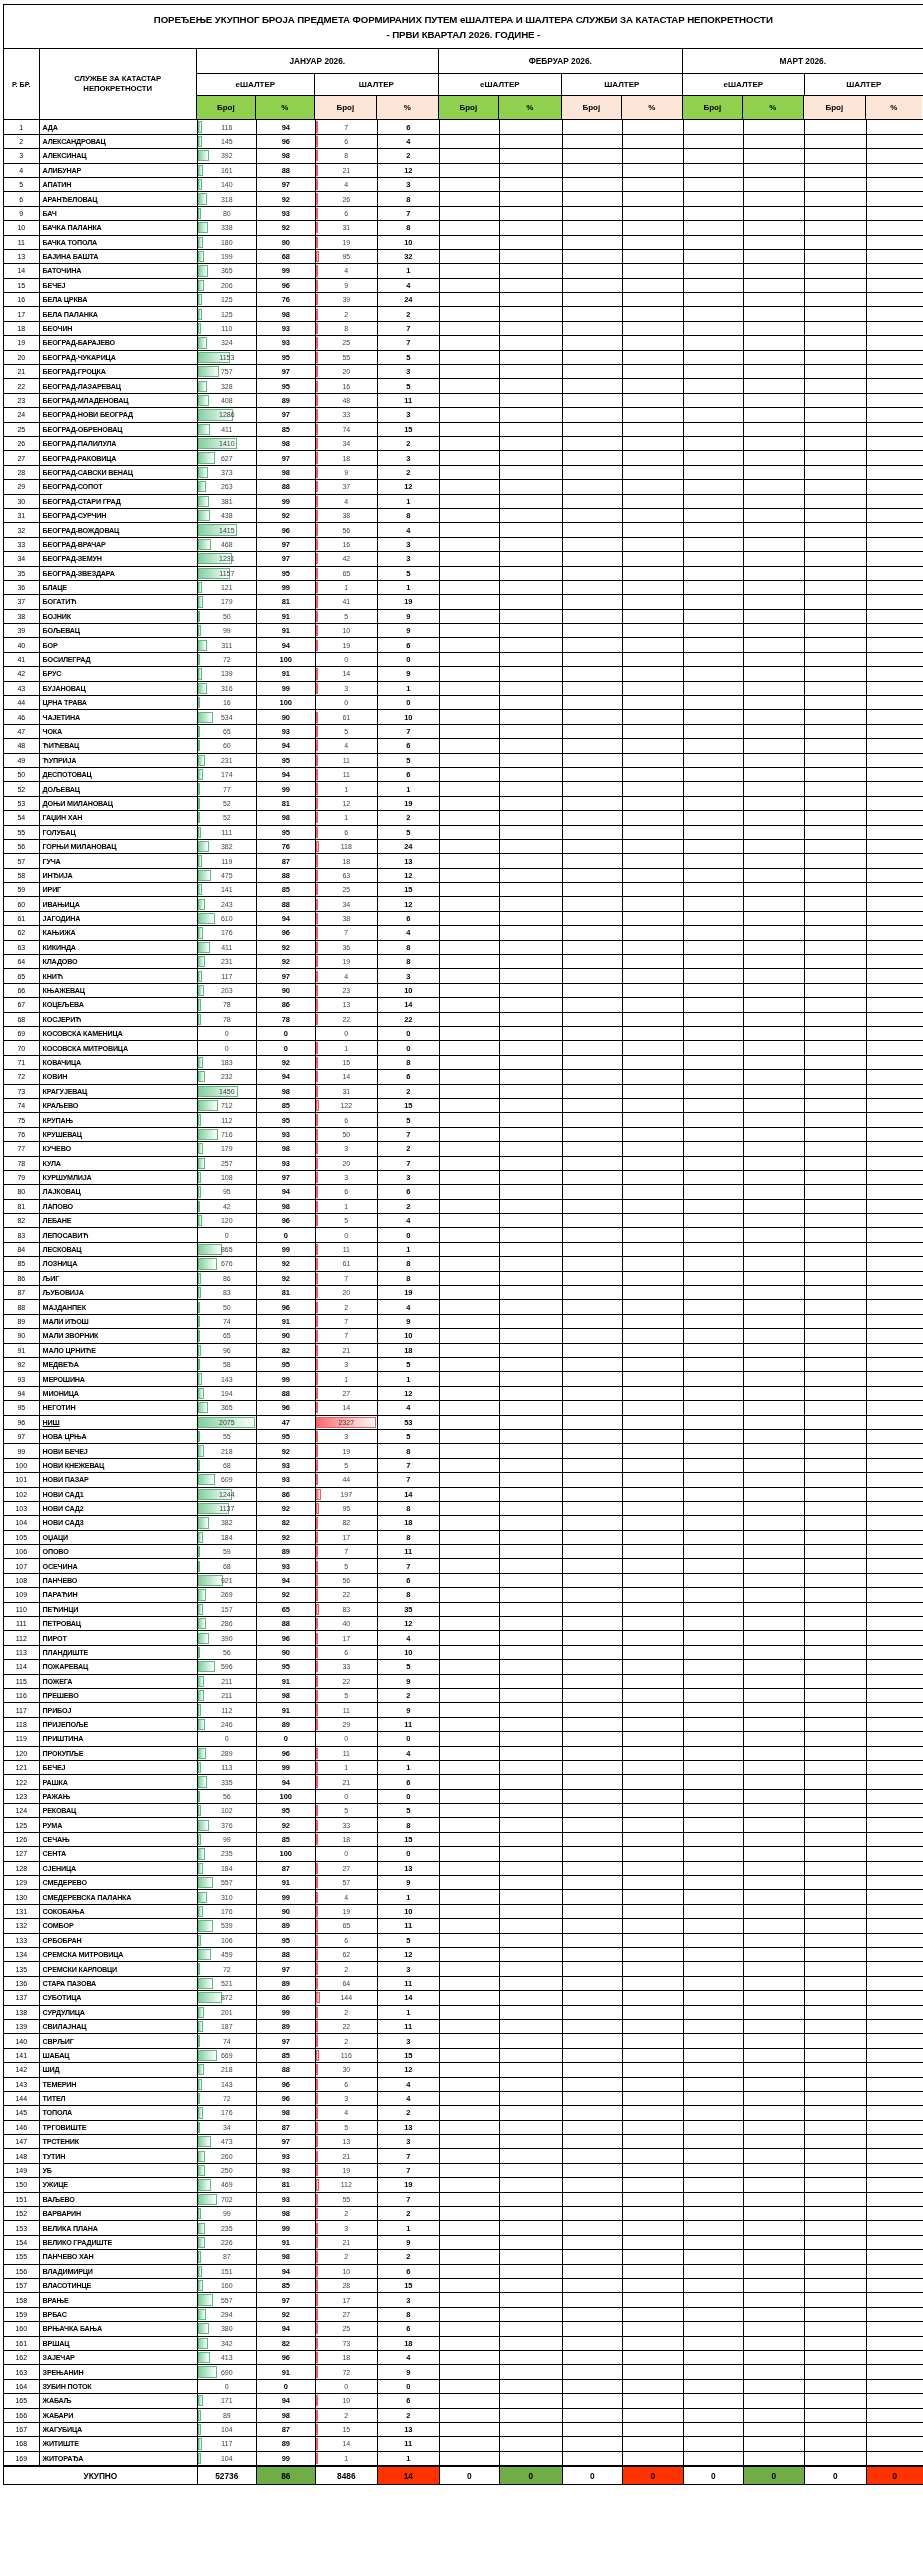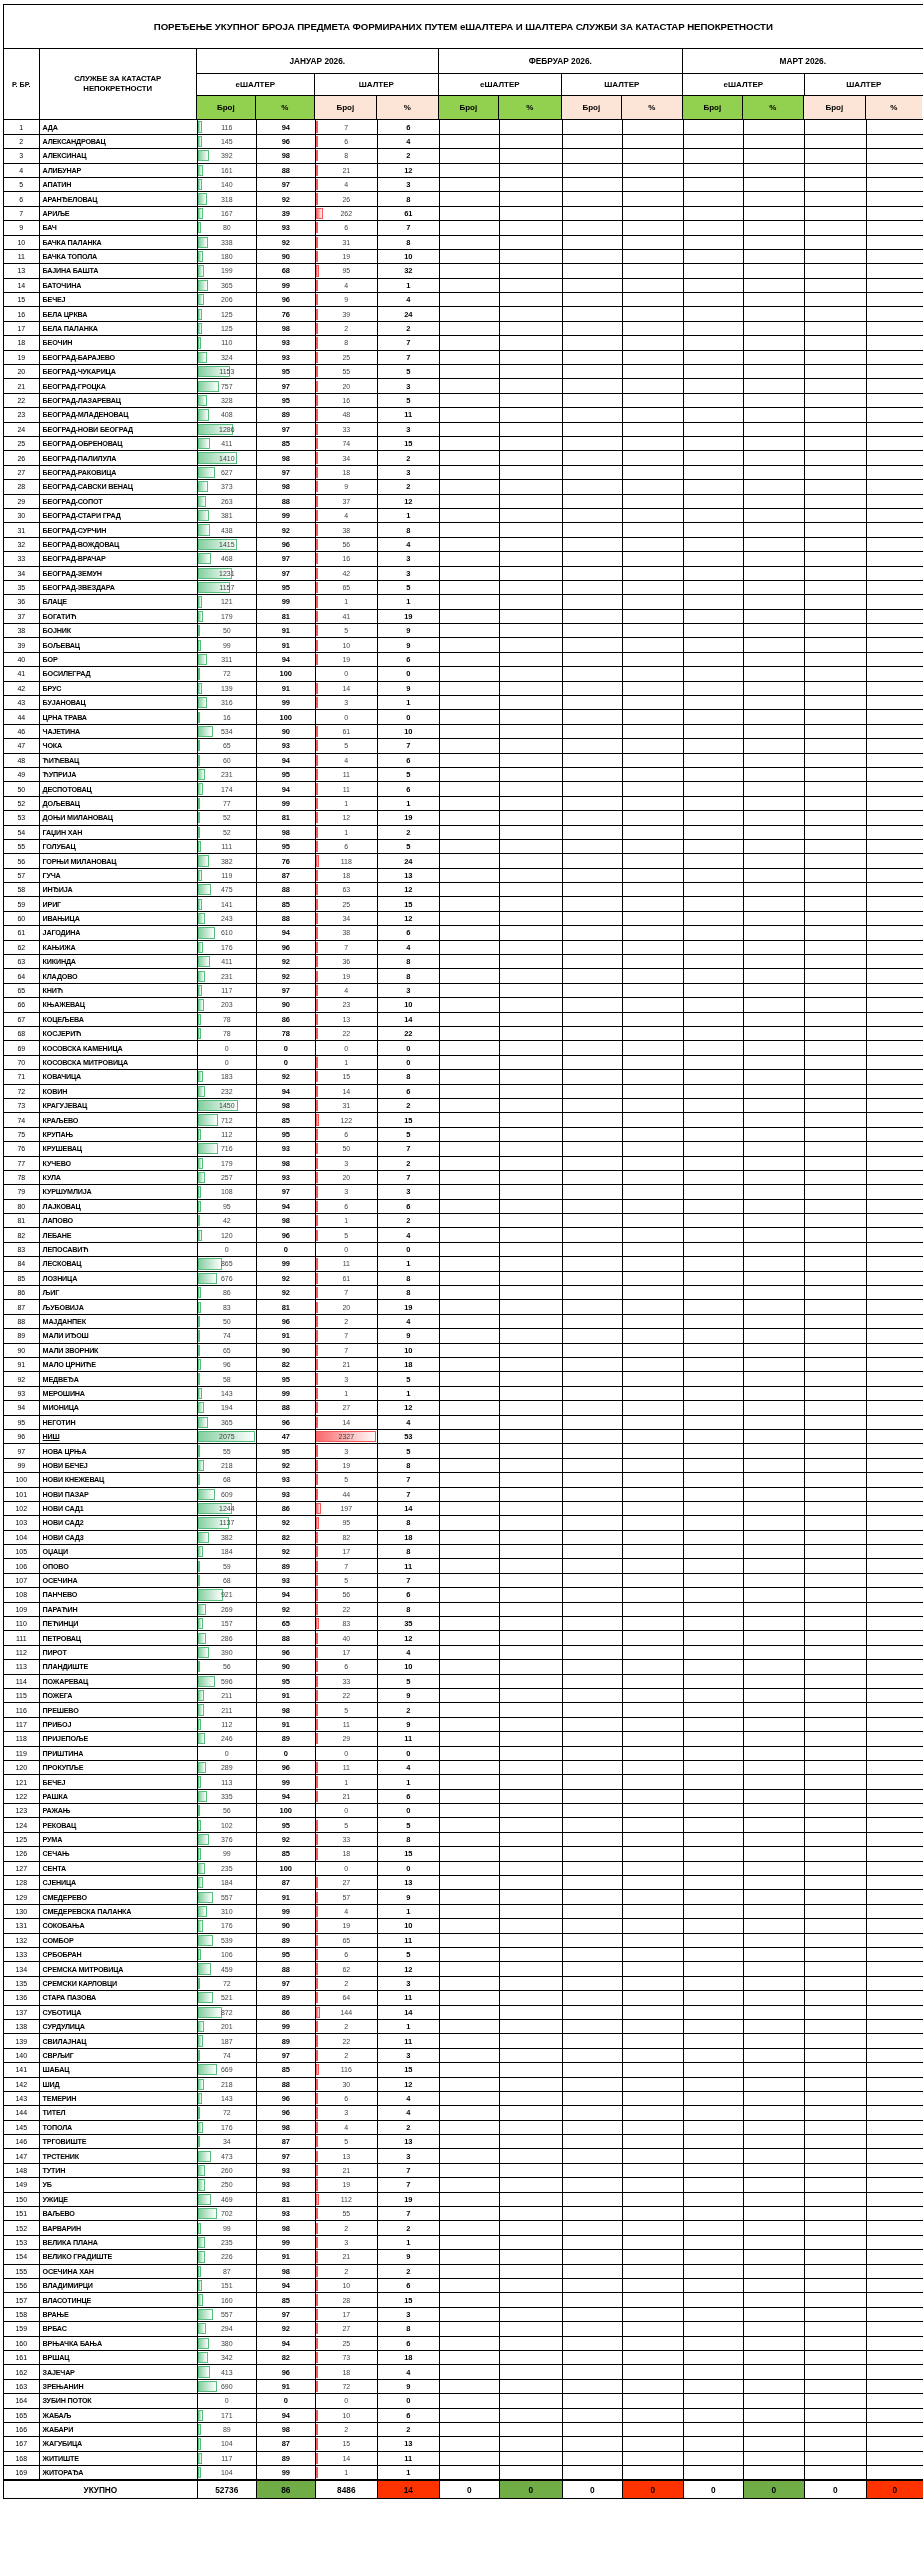--- a/index.html
+++ b/index.html
@@ -59,20 +59,21 @@
   .total .c { font-weight:bold; font-size:8.3px; }
   .total .tlabel { width:194px; font-size:8.3px; letter-spacing:-0.1px; }
 </style>
 </head>
 <body>
 
 <div class="sheet">
 
   <div class="title-box">
     <div class="title-l1">ПОРЕЂЕЊЕ УКУПНОГ БРОЈА ПРЕДМЕТА ФОРМИРАНИХ ПУТЕМ еШАЛТЕРА И ШАЛТЕРА СЛУЖБИ ЗА КАТАСТАР НЕПОКРЕТНОСТИ</div>
+    <div class="title-l2">-  ПРВИ КВАРТАЛ 2026. ГОДИНЕ -</div>
   </div>
 
   <div class="hdr">
     <div class="hleft">Р. БР.</div>
     <div class="hoffice">СЛУЖБЕ ЗА КАТАСТАР НЕПОКРЕТНОСТИ</div>
     <div class="hright">
       <div class="hrow hrow-months">
         <div class="hc wm0 thickR">ЈАНУАР 2026.</div>
         <div class="hc wm1 thickR">ФЕБРУАР 2026.</div>
         <div class="hc wm2 noR">МАРТ 2026.</div>
@@ -229,42 +230,20 @@
         <div class="c num" style="width: 60px;"></div>
         <div class="c num" style="width: 63px;"></div>
         <div class="c num" style="width: 60px;"></div>
         <div class="c num thickR" style="width: 61px;"></div>
         <div class="c num" style="width: 60px;"></div>
         <div class="c num" style="width: 61px;"></div>
         <div class="c num" style="width: 62px;"></div>
         <div class="c num noR" style="width: 56px;"></div>
       </div>
       <div class="row">
-        <div class="c rb" style="width: 36px;">7</div>
-        <div class="c name thickR" style="width: 158px;">АРИЉЕ</div>
-        <div class="c num" style="width: 59px;">
-          <div class="bar g" style="width: 7.80374%;"></div>
-          <span class="v">167</span>
-        </div>
-        <div class="c pct" style="width: 59px;">39</div>
-        <div class="c num" style="width: 62px;">
-          <div class="bar r" style="width: 10.9167%;"></div>
-          <span class="v">262</span>
-        </div>
-        <div class="c pct thickR" style="width: 62px;">61</div>
-        <div class="c num" style="width: 60px;"></div>
-        <div class="c num" style="width: 63px;"></div>
-        <div class="c num" style="width: 60px;"></div>
-        <div class="c num thickR" style="width: 61px;"></div>
-        <div class="c num" style="width: 60px;"></div>
-        <div class="c num" style="width: 61px;"></div>
-        <div class="c num" style="width: 62px;"></div>
-        <div class="c num noR" style="width: 56px;"></div>
-      </div>
-      <div class="row">
         <div class="c rb" style="width: 36px;">9</div>
         <div class="c name thickR" style="width: 158px;">БАЧ</div>
         <div class="c num" style="width: 59px;">
           <div class="bar g" style="width: 3.73832%;"></div>
           <span class="v">80</span>
         </div>
         <div class="c pct" style="width: 59px;">93</div>
         <div class="c num" style="width: 62px;">
           <div class="bar r" style="width: 0.7%;"></div>
           <span class="v">6</span>
@@ -3365,21 +3344,21 @@
         <div class="c num" style="width: 63px;"></div>
         <div class="c num" style="width: 60px;"></div>
         <div class="c num thickR" style="width: 61px;"></div>
         <div class="c num" style="width: 60px;"></div>
         <div class="c num" style="width: 61px;"></div>
         <div class="c num" style="width: 62px;"></div>
         <div class="c num noR" style="width: 56px;"></div>
       </div>
       <div class="row">
         <div class="c rb" style="width: 36px;">155</div>
-        <div class="c name thickR" style="width: 158px;">ОСЕЧИНА ХАН</div>
+        <div class="c name thickR" style="width: 158px;">ПАНЧЕВО ХАН</div>
         <div class="c num" style="width: 59px;">
           <div class="bar g" style="width: 4.06542%;"></div>
           <span class="v">87</span>
         </div>
         <div class="c pct" style="width: 59px;">98</div>
         <div class="c num" style="width: 62px;">
           <div class="bar r" style="width: 0.7%;"></div>
           <span class="v">2</span>
         </div>
         <div class="c pct thickR" style="width: 62px;">2</div>

